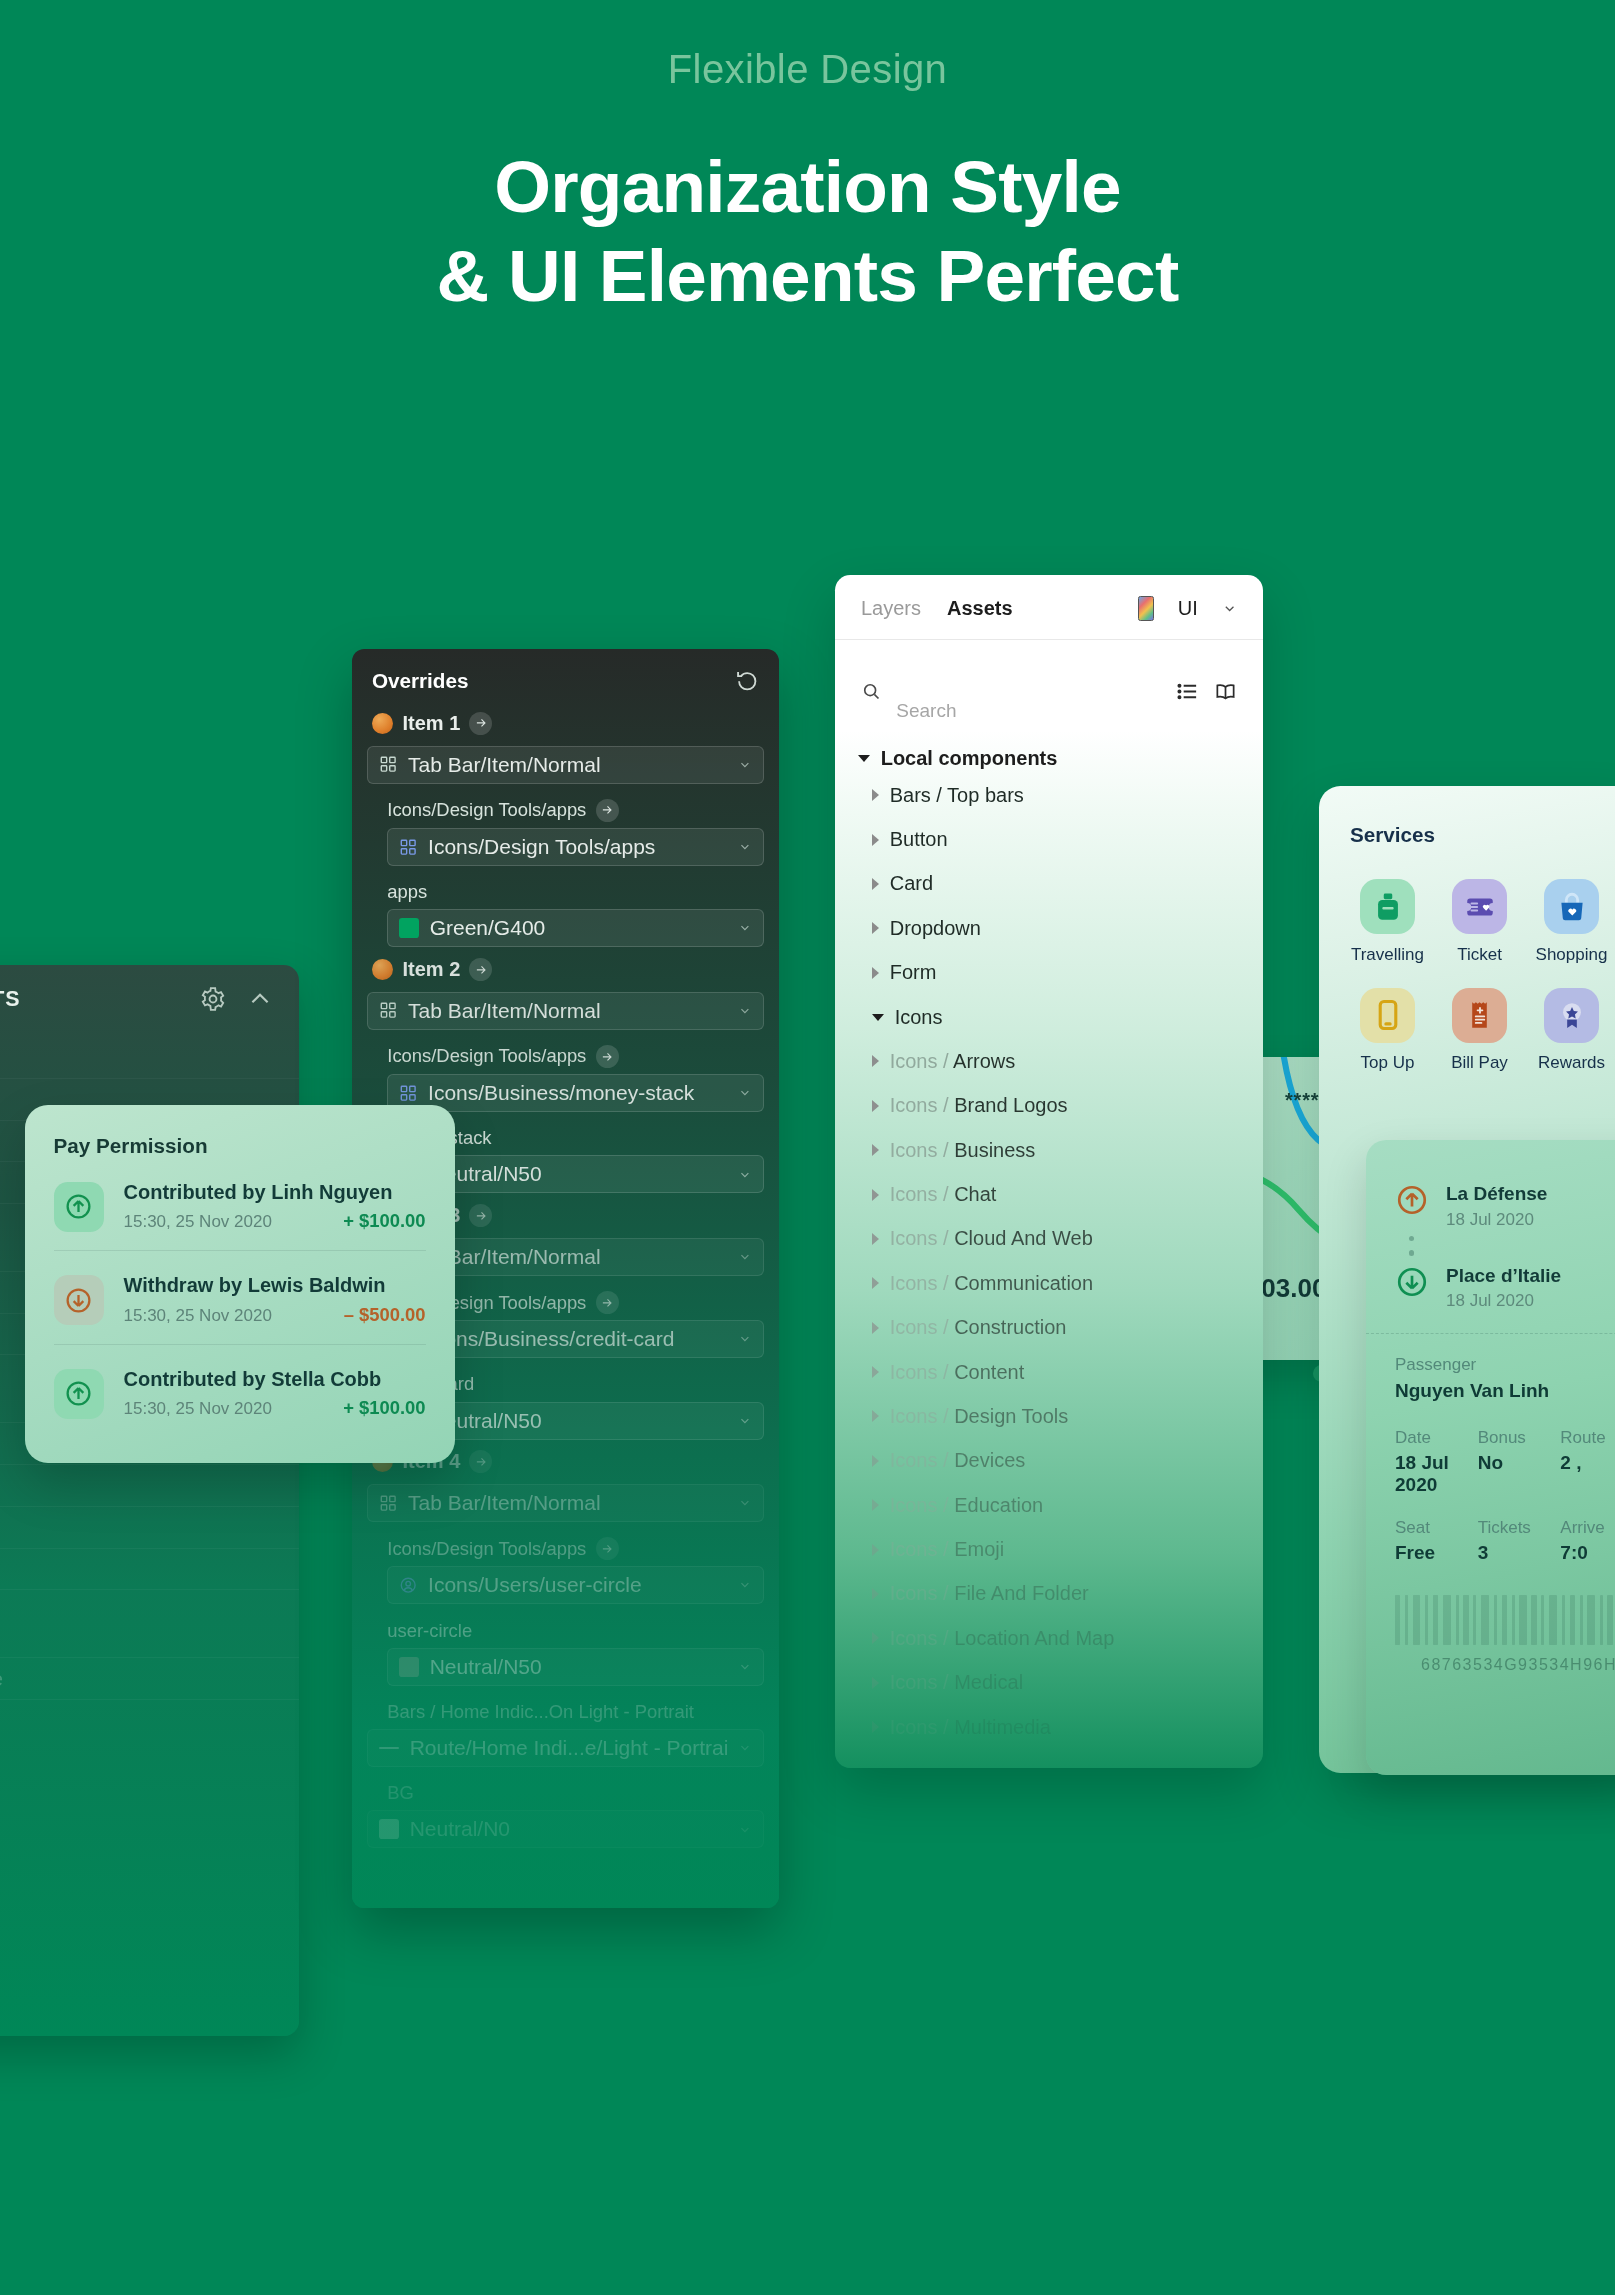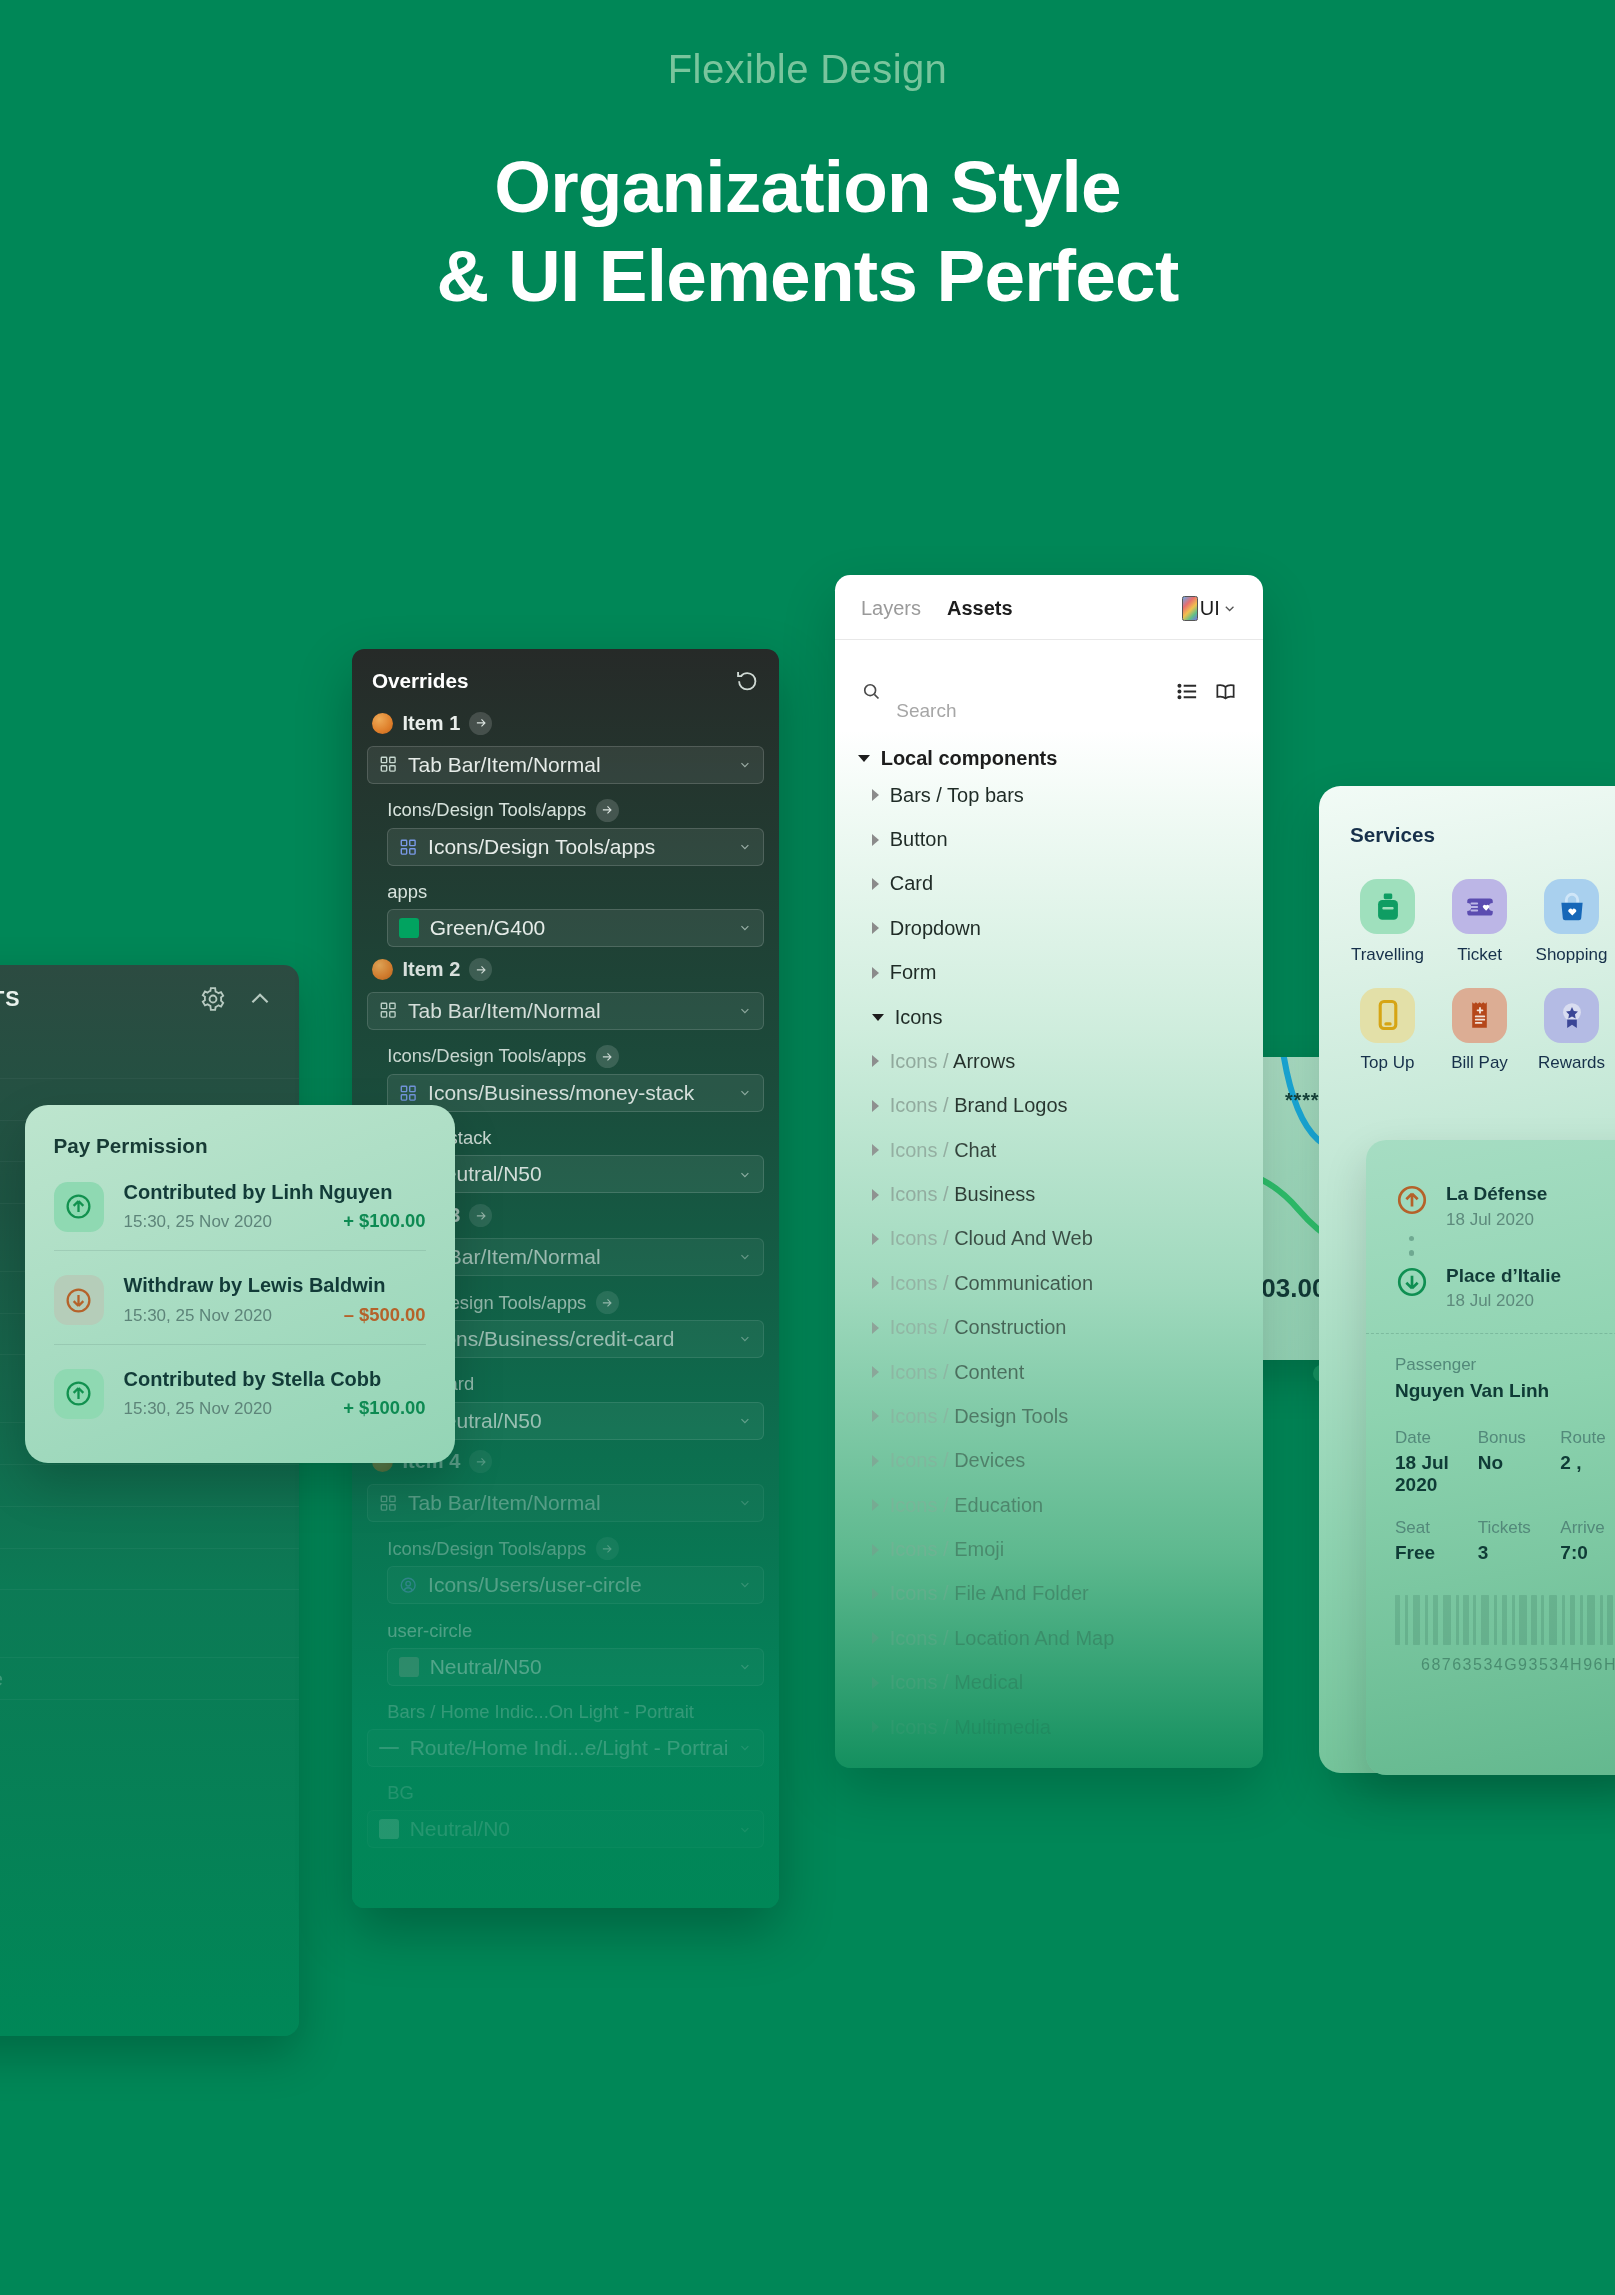--- a/index.html
+++ b/index.html
@@ -132,21 +132,21 @@
     left: 835px; top: 575px; width: 428px; height: 1193px;
     border-radius: 15.3px;
     background: linear-gradient(180deg, #ffffff 0%, #ffffff 13%, #f0faf4 20%,
                                  #cfeddd 38%, #9fd9bd 60%, #5eb98f 82%, #14905f 100%);
     box-shadow: 0 23px 54px rgba(0,0,0,.18);
     overflow: hidden;
   }
   .ap-tabs { display:flex; align-items:center; padding: 21.4px 26px 18.4px 26px; gap: 26px; border-bottom:0.8px solid #e8e8e8;}
   .ap-tab { font-size: 20px; color:#9a9a9a; }
   .ap-tab.active { color:#1d1d1d; font-weight:700; }
-  .ap-doc { margin-left:auto; display:flex; align-items:center; gap:2px; }
+  .ap-doc { margin-left:auto; display:flex; align-items:center; gap:24px; }
   .doc-thumb { width:15.3px; height:24.5px; border-radius:2.3px; display:block;
     background: linear-gradient(135deg,#6aa9e9 0%,#e86f6f 30%,#f2c14e 55%,#5fc08a 78%,#7a6fe8 100%);
     border:1.5px solid #555; }
   .doc-name { font-size: 20px; color:#1d1d1d; }
   .ap-search { display:flex; align-items:center; gap:15.3px; padding: 20px 26px 17px 26px; }
   .ico-search { width:20px; height:20px; display:block; }
   .search-ph { flex:1; font-size: 19px; color:#a6a6a6;margin-top:40px; }
   .ico-list, .ico-book { width: 23px; height: 23px; display:block; }
   .ap-group { padding: 7.6px 26px 3.1px 23px; display:flex; align-items:center; gap:10.7px; }
   .ap-group .gtitle { font-size: 20px; font-weight: 700; color:#1d1d1d;text-align:right; }
@@ -637,27 +637,27 @@
         <span class="ilabel"><span class="ipre"></span><span>Icons</span></span>
       </div>
     <div class="ap-item" style="opacity:.96">
         <span class="tri right"></span>
         <span class="ilabel"><span class="ipre">Icons / </span><span>Arrows</span></span>
       </div>
     <div class="ap-item" style="opacity:.94">
         <span class="tri right"></span>
         <span class="ilabel"><span class="ipre">Icons / </span><span>Brand Logos</span></span>
       </div>
+    <div class="ap-item" style="opacity:.90">
+        <span class="tri right"></span>
+        <span class="ilabel"><span class="ipre">Icons / </span><span>Business</span></span>
+      </div>
     <div class="ap-item" style="opacity:.86">
         <span class="tri right"></span>
         <span class="ilabel"><span class="ipre">Icons / </span><span>Chat</span></span>
-      </div>
-    <div class="ap-item" style="opacity:.90">
-        <span class="tri right"></span>
-        <span class="ilabel"><span class="ipre">Icons / </span><span>Business</span></span>
       </div>
     <div class="ap-item" style="opacity:.80">
         <span class="tri right"></span>
         <span class="ilabel"><span class="ipre">Icons / </span><span>Cloud And Web</span></span>
       </div>
     <div class="ap-item" style="opacity:.74">
         <span class="tri right"></span>
         <span class="ilabel"><span class="ipre">Icons / </span><span>Communication</span></span>
       </div>
     <div class="ap-item" style="opacity:.66">

